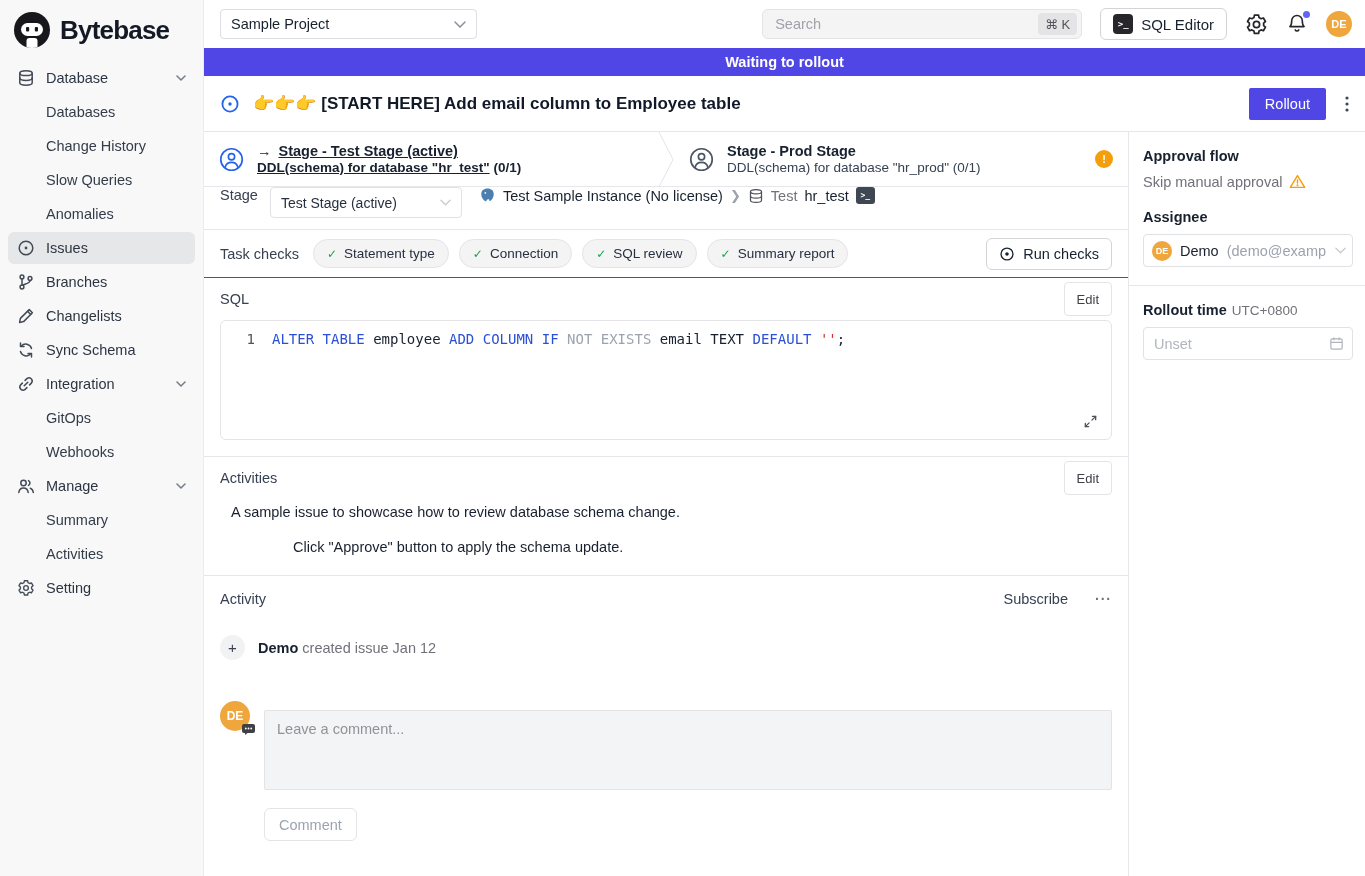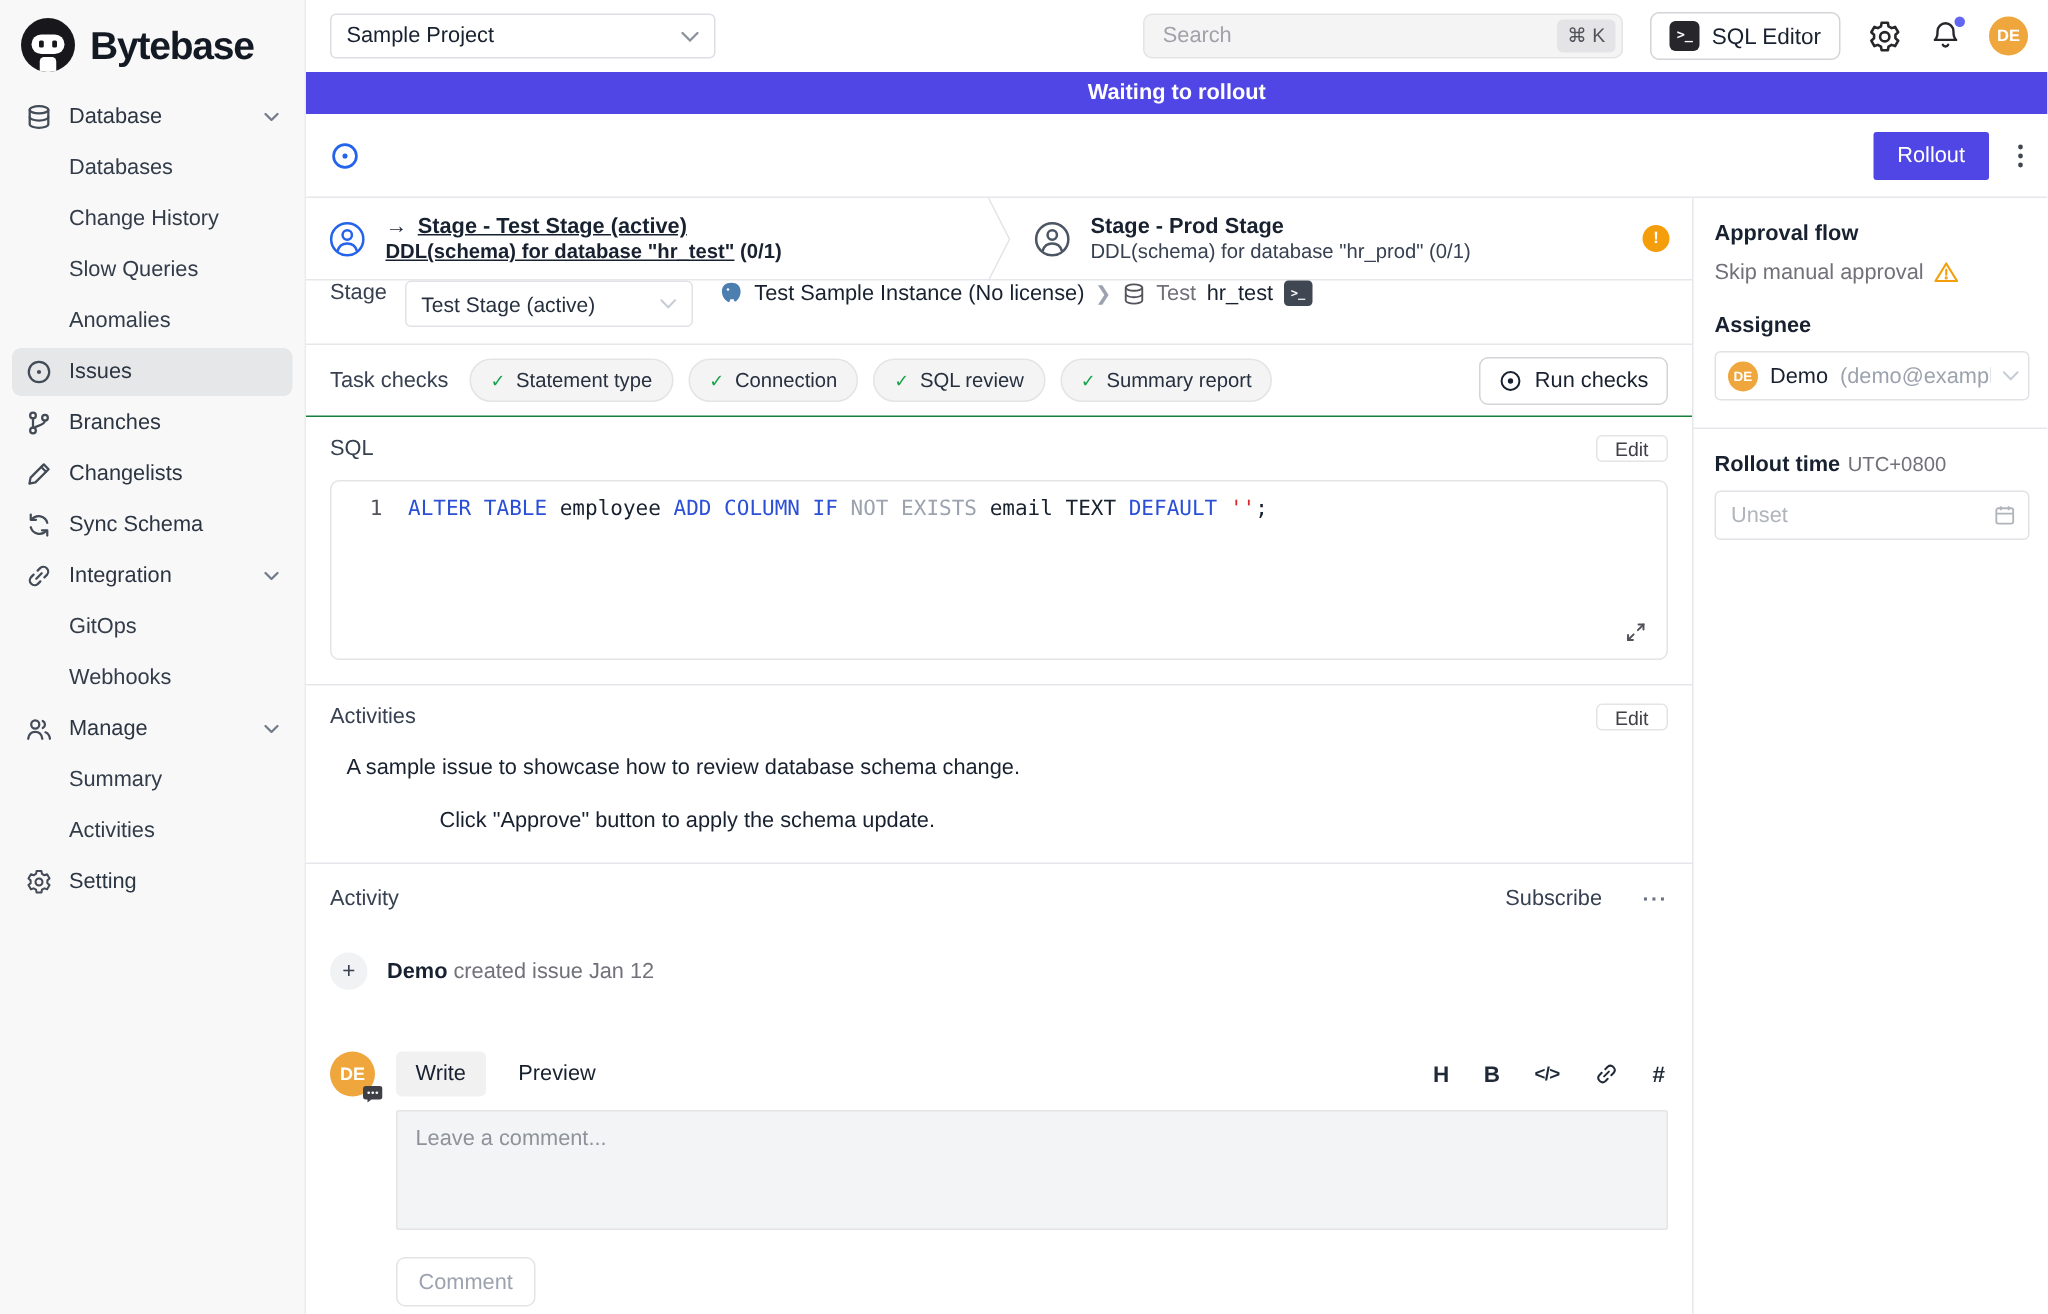--- a/index.html
+++ b/index.html
@@ -98,21 +98,21 @@
         gap:7px;padding:0 13px;font-size:13.5px;color:#27303f;cursor:pointer}
   .pill .chk{color:var(--success,#16a34a);font-size:12px;font-weight:700}
   .run-checks-btn{margin-left:auto;height:32px;border:1px solid #d4d4d8;background:#fff;border-radius:6px;display:flex;
                   align-items:center;gap:8px;padding:0 12px;font-size:14.5px;color:#18212f;font-family:inherit;cursor:pointer}
   .run-checks-btn .run-ic{display:flex;color:#18212f}
 
   
   .section{padding:0 16px;border-bottom:1px solid #e5e7eb;flex:none}
   .section-head{height:42px;display:flex;align-items:center;justify-content:space-between}
   .section-title{font-size:14.5px;color:#374151}
-  .edit-btn{height:18px;border:1px solid #e4e4e7;background:#fff;border-radius:4px;padding:0 12px;font-size:13px;
+  .edit-btn{height:34px;border:1px solid #e4e4e7;background:#fff;border-radius:4px;padding:0 12px;font-size:13px;
             color:#3f3f46;font-family:inherit;cursor:pointer}
 
   .sql-editor{border:1px solid #e4e4e7;border-radius:6px;height:120px;position:relative;padding:10px 0;margin-bottom:16px;
               font-family:"DejaVu Sans Mono","Liberation Mono",monospace;font-size:14px}
   .code-line{display:flex;white-space:pre}
   .line-num{width:34px;text-align:right;color:#52525b;flex:none;margin-right:17px}
   .tok-keyword{color:var(--sql-keyword,#2b50d6)}
   .tok-plain{color:#18212f}
   .tok-muted{color:var(--sql-muted,#9ca3af)}
   .tok-string{color:var(--sql-string,#dc2626)}
@@ -360,20 +360,21 @@
 
     <div class="banner">Waiting to rollout</div>
 
     <div class="issue-header">
       <span class="issue-status-ic">
         <svg viewBox="0 0 20 20" width="20" height="20" fill="none" stroke="currentColor" stroke-width="1.8">
           <circle cx="10" cy="10" r="7.6"></circle>
             <circle cx="10" cy="10" r="1.7" fill="currentColor" stroke="none"></circle>
         </svg>
       </span>
+      <span class="issue-title">👉👉👉 [START HERE] Add email column to Employee table</span>
       <div class="issue-actions">
         <button class="rollout-btn">Rollout</button>
         <span class="kebab">
           <svg viewBox="0 0 4 16" width="4" height="16">
               <circle cx="2" cy="2" r="1.6" fill="currentColor"></circle>
               <circle cx="2" cy="8" r="1.6" fill="currentColor"></circle>
               <circle cx="2" cy="14" r="1.6" fill="currentColor"></circle>
             </svg>
         </span>
       </div>
@@ -539,37 +540,20 @@
                 <svg width="13" height="12" viewBox="0 0 13 12">
                     <rect width="13" height="9" rx="2" fill="#3f3f46"></rect>
                     <path d="M3 8.5V11l2.8-2.2z" fill="#3f3f46"></path>
                     <circle cx="3.8" cy="4.5" r=".9" fill="#fff"></circle>
                     <circle cx="6.5" cy="4.5" r=".9" fill="#fff"></circle>
                     <circle cx="9.2" cy="4.5" r=".9" fill="#fff"></circle>
                   </svg>
               </span>
             </div>
             <div class="comment-main">
-              <div class="comment-tabs">
-                <span class="tab active">Write</span>
-                <span class="tab">Preview</span>
-                <div class="comment-toolbar">
-                    <span class="tb-ic heading-icon">H</span>
-                    <span class="tb-ic bold-icon">B</span>
-                    <span class="tb-ic code-icon">&lt;/&gt;</span>
-                    <span class="tb-ic link-icon">
-                      <svg viewBox="0 0 18 18" width="16" height="16" fill="none" stroke="currentColor" stroke-width="1.5" stroke-linecap="round" stroke-linejoin="round">
-                        <path d="M7.2 10.8l3.6-3.6"></path>
-                        <path d="M9.9 12.6l-1.8 1.8a3.2 3.2 0 0 1-4.5-4.5l1.8-1.8"></path>
-                        <path d="M8.1 5.4l1.8-1.8a3.2 3.2 0 0 1 4.5 4.5l-1.8 1.8"></path>
-                      </svg>
-                    </span>
-                    <span class="tb-ic hash-icon">#</span>
-                  </div>
-              </div>
               <textarea class="comment-textarea" placeholder="Leave a comment..." style=""></textarea>
               <button class="comment-submit" disabled="">Comment</button>
             </div>
           </div>
         </div>
       </div>
 
       <div class="right-panel">
         <div class="rp-title">Approval flow</div>
         <div class="rp-muted">

